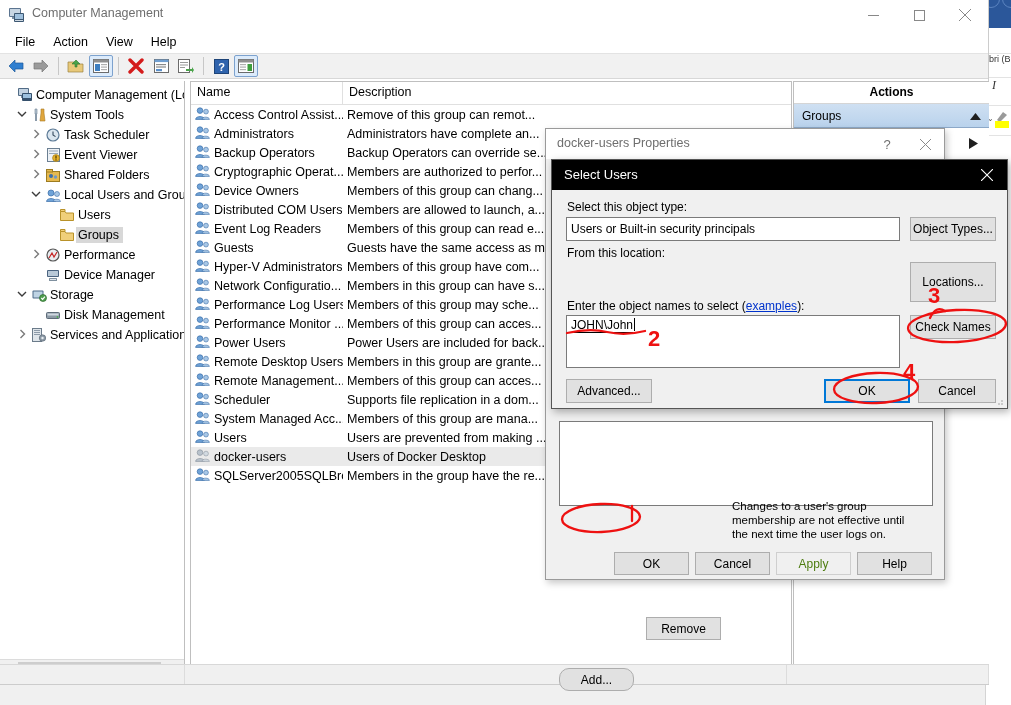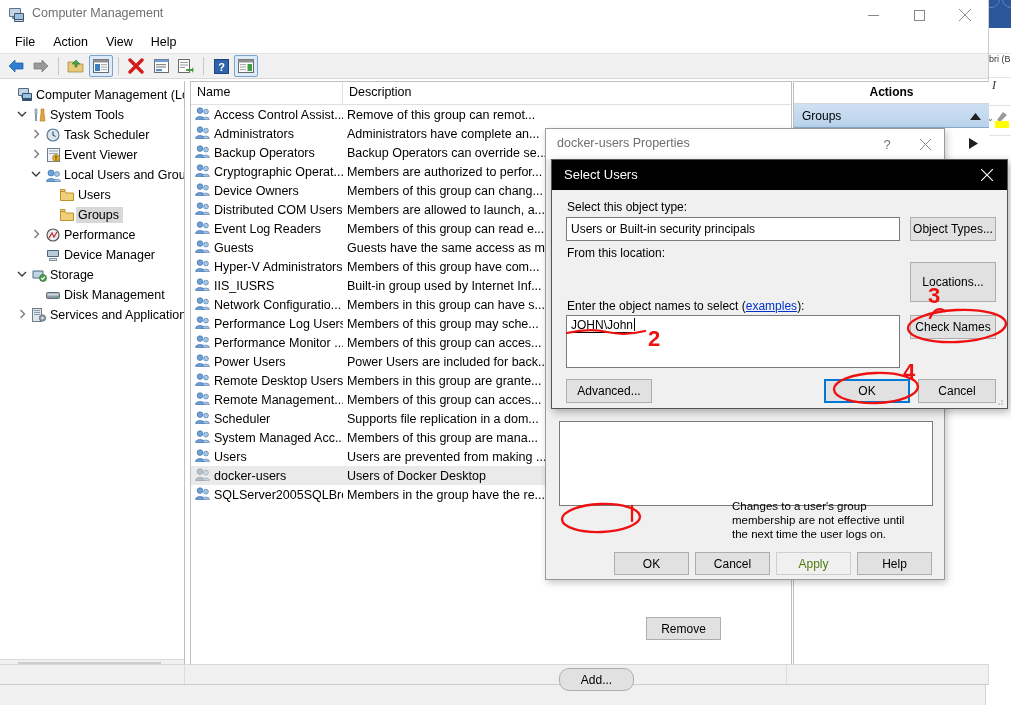--- a/index.html
+++ b/index.html
@@ -344,20 +344,34 @@
                   <rect x="2" y="5" width="9" height="1" fill="#98a8b8"></rect>
                   <circle cx="9" cy="10" r="3.4" fill="#e8b32a" stroke="#a77f14" stroke-width="0.7"></circle>
                   <rect x="8.4" y="7.6" width="1.2" height="3" fill="#4c3a06"></rect>
                   <rect x="8.4" y="11.3" width="1.2" height="1.2" fill="#4c3a06"></rect>
                 </svg>
               </span>
               <span class="tlabel">Event Viewer</span>
             </div>
             <div class="tnode" style="padding-left: 28px;">
               <span class="twist"><svg width="10" height="10" viewBox="0 0 10 10">
+                  <path d="M3.5,1 L7.5,5 L3.5,9" fill="none" stroke="#7a7a7a" stroke-width="1.4"></path>
+                </svg></span>
+              <span class="ticon">
+                <svg width="14" height="13" viewBox="0 0 14 13">
+                  <rect x="0.5" y="2.5" width="13" height="10" fill="#e6b94f" stroke="#9d7c20"></rect>
+                  <rect x="0.5" y="0.5" width="6" height="2.5" fill="#e6b94f" stroke="#9d7c20"></rect>
+                  <circle cx="5" cy="7" r="2" fill="#3d6ea8"></circle>
+                  <circle cx="9.5" cy="8" r="1.7" fill="#6f98c6"></circle>
+                </svg>
+              </span>
+              <span class="tlabel">Shared Folders</span>
+            </div>
+            <div class="tnode" style="padding-left: 28px;">
+              <span class="twist"><svg width="10" height="10" viewBox="0 0 10 10">
                   <path d="M1,3 L5,7 L9,3" fill="none" stroke="#3b3b3b" stroke-width="1.4"></path>
                 </svg></span>
               <span class="ticon">
                 <svg width="15" height="13" viewBox="0 0 15 13">
                   <circle cx="5" cy="4" r="3" fill="#6fa3d8" stroke="#3a6da8" stroke-width="0.7"></circle>
                   <path d="M0.5,12.5 C0.5,8.5 9.5,8.5 9.5,12.5 Z" fill="#6fa3d8" stroke="#3a6da8" stroke-width="0.7"></path>
                   <circle cx="11" cy="5" r="2.5" fill="#a8c7e6" stroke="#3a6da8" stroke-width="0.6"></circle>
                   <path d="M7,12.5 C7,9.5 14.5,9.5 14.5,12.5 Z" fill="#a8c7e6" stroke="#3a6da8" stroke-width="0.6"></path>
                 </svg>
               </span>
@@ -562,32 +576,20 @@
               <div class="cell-name">
                 <span><svg width="15" height="13" viewBox="0 0 15 13">
                     <circle cx="5" cy="3.6" r="2.8" fill="#6fa3d8" stroke="#3a6da8" stroke-width="0.7"></circle>
                     <path d="M0.6,12.4 C0.6,8.6 9.4,8.6 9.4,12.4 Z" fill="#6fa3d8" stroke="#3a6da8" stroke-width="0.7"></path>
                     <circle cx="11" cy="4.6" r="2.4" fill="#a8c7e6" stroke="#3a6da8" stroke-width="0.6"></circle>
                     <path d="M7,12.4 C7,9.4 14.4,9.4 14.4,12.4 Z" fill="#a8c7e6" stroke="#3a6da8" stroke-width="0.6"></path>
                   </svg></span>
                 <span>Hyper-V Administrators</span>
               </div>
               <div class="cell-desc">Members of this group have com...</div>
-            </div>
-            <div class="lv-row">
-              <div class="cell-name">
-                <span><svg width="15" height="13" viewBox="0 0 15 13">
-                    <circle cx="5" cy="3.6" r="2.8" fill="#6fa3d8" stroke="#3a6da8" stroke-width="0.7"></circle>
-                    <path d="M0.6,12.4 C0.6,8.6 9.4,8.6 9.4,12.4 Z" fill="#6fa3d8" stroke="#3a6da8" stroke-width="0.7"></path>
-                    <circle cx="11" cy="4.6" r="2.4" fill="#a8c7e6" stroke="#3a6da8" stroke-width="0.6"></circle>
-                    <path d="M7,12.4 C7,9.4 14.4,9.4 14.4,12.4 Z" fill="#a8c7e6" stroke="#3a6da8" stroke-width="0.6"></path>
-                  </svg></span>
-                <span>IIS_IUSRS</span>
-              </div>
-              <div class="cell-desc">Built-in group used by Internet Inf...</div>
             </div>
             <div class="lv-row">
               <div class="cell-name">
                 <span><svg width="15" height="13" viewBox="0 0 15 13">
                     <circle cx="5" cy="3.6" r="2.8" fill="#6fa3d8" stroke="#3a6da8" stroke-width="0.7"></circle>
                     <path d="M0.6,12.4 C0.6,8.6 9.4,8.6 9.4,12.4 Z" fill="#6fa3d8" stroke="#3a6da8" stroke-width="0.7"></path>
                     <circle cx="11" cy="4.6" r="2.4" fill="#a8c7e6" stroke="#3a6da8" stroke-width="0.6"></circle>
                     <path d="M7,12.4 C7,9.4 14.4,9.4 14.4,12.4 Z" fill="#a8c7e6" stroke="#3a6da8" stroke-width="0.6"></path>
                   </svg></span>
                 <span>Network Configuratio...</span>

